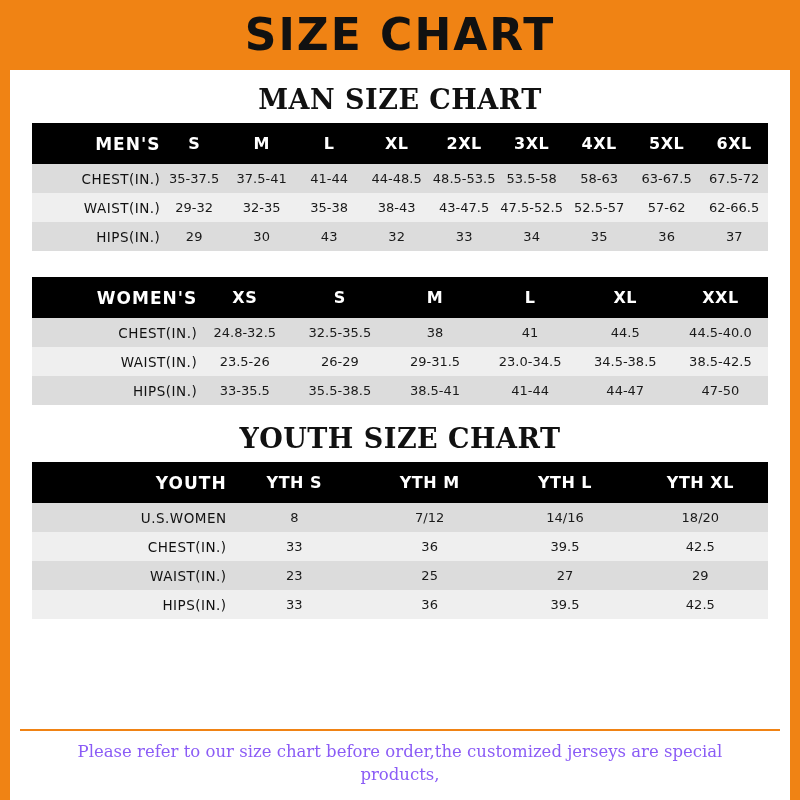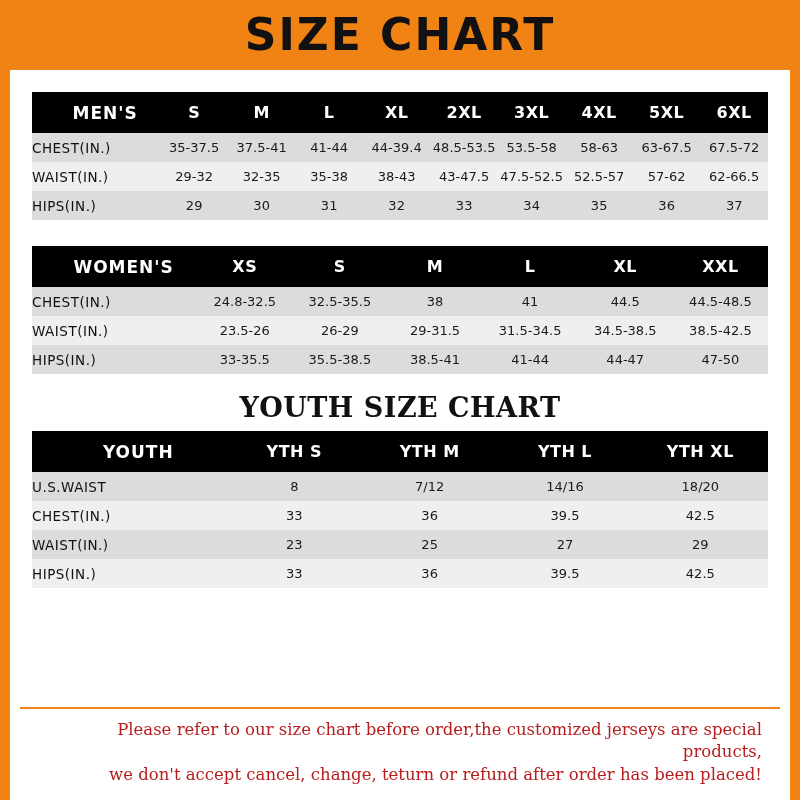--- a/index.html
+++ b/index.html
@@ -66,69 +66,70 @@
   }
   table.size-table thead th {
     background: #000000;
     color: #ffffff;
     font-weight: bold;
     font-size: 16px;
     height: 41px;
     letter-spacing: 0.5px;
   }
   table.size-table thead th.corner {
-    text-align: center;
+    text-align: right;
     padding-left: 18px;
     font-size: 17px;
     letter-spacing: 1px;
   }
   table.size-table tbody tr.odd td {
     background: #dcdcdc;
   }
   table.size-table tbody tr.even td {
     background: #efefef;
   }
   table.size-table tbody td.rowhead {
     font-size: 13.5px;
     letter-spacing: 0.5px;
     color: #111111;
-    text-align: left;
+    text-align: right;
   }
   .footer-note {
     position: absolute;
     left: 10px;
     right: 10px;
     bottom: 0;
     padding: 10px 18px 14px 18px;
     border-top: 2px solid #f08314;
     box-sizing: border-box;
   }
   .footer-note p {
     margin: 0;
-    color: #b91c1c;
+    color: #8b5cf6;
     font-family: "DejaVu Serif", serif;
     font-size: 16.5px;
     line-height: 1.35;
-    text-align: right;
+    text-align: center;
   }
   .gap-sm { height: 14px; }
   .gap-xs { height: 8px; }
   .gap-md { height: 18px; }
 </style>
 </head>
 <body>
 
 <div class="page">
 
   <div class="banner">
     <div class="banner-title">SIZE CHART</div>
   </div>
 
   <div class="gap-sm"></div>
 
+  <div class="section-title">MAN SIZE CHART</div>
   <div class="gap-xs"></div>
   <div class="chart-wrap">
     <table class="size-table">
       <thead>
         <tr>
           <th class="corner" style="width:15%">MEN'S</th>
           <th>S</th>
           <th>M</th>
           <th>L</th>
           <th>XL</th>
@@ -138,21 +139,21 @@
           <th>5XL</th>
           <th>6XL</th>
         </tr>
       </thead>
       <tbody>
         <tr class="odd">
           <td class="rowhead">CHEST(IN.)</td>
           <td>35-37.5</td>
           <td>37.5-41</td>
           <td>41-44</td>
-          <td>44-39.4</td>
+          <td>44-48.5</td>
           <td>48.5-53.5</td>
           <td>53.5-58</td>
           <td>58-63</td>
           <td>63-67.5</td>
           <td>67.5-72</td>
         </tr>
         <tr class="even">
           <td class="rowhead">WAIST(IN.)</td>
           <td>29-32</td>
           <td>32-35</td>
@@ -161,21 +162,21 @@
           <td>43-47.5</td>
           <td>47.5-52.5</td>
           <td>52.5-57</td>
           <td>57-62</td>
           <td>62-66.5</td>
         </tr>
         <tr class="odd">
           <td class="rowhead">HIPS(IN.)</td>
           <td>29</td>
           <td>30</td>
-          <td>31</td>
+          <td>43</td>
           <td>32</td>
           <td>33</td>
           <td>34</td>
           <td>35</td>
           <td>36</td>
           <td>37</td>
         </tr>
       </tbody>
     </table>
   </div>
@@ -197,28 +198,28 @@
         </tr>
       </thead>
       <tbody>
         <tr class="odd">
           <td class="rowhead">CHEST(IN.)</td>
           <td>24.8-32.5</td>
           <td>32.5-35.5</td>
           <td>38</td>
           <td>41</td>
           <td>44.5</td>
-          <td>44.5-48.5</td>
+          <td>44.5-40.0</td>
         </tr>
         <tr class="even">
           <td class="rowhead">WAIST(IN.)</td>
           <td>23.5-26</td>
           <td>26-29</td>
           <td>29-31.5</td>
-          <td>31.5-34.5</td>
+          <td>23.0-34.5</td>
           <td>34.5-38.5</td>
           <td>38.5-42.5</td>
         </tr>
         <tr class="odd">
           <td class="rowhead">HIPS(IN.)</td>
           <td>33-35.5</td>
           <td>35.5-38.5</td>
           <td>38.5-41</td>
           <td>41-44</td>
           <td>44-47</td>
@@ -238,21 +239,21 @@
         <tr>
           <th class="corner" style="width:24%">YOUTH</th>
           <th>YTH S</th>
           <th>YTH M</th>
           <th>YTH L</th>
           <th>YTH XL</th>
         </tr>
       </thead>
       <tbody>
         <tr class="odd">
-          <td class="rowhead">U.S.WAIST</td>
+          <td class="rowhead">U.S.WOMEN</td>
           <td>8</td>
           <td>7/12</td>
           <td>14/16</td>
           <td>18/20</td>
         </tr>
         <tr class="even">
           <td class="rowhead">CHEST(IN.)</td>
           <td>33</td>
           <td>36</td>
           <td>39.5</td>
@@ -271,16 +272,15 @@
           <td>36</td>
           <td>39.5</td>
           <td>42.5</td>
         </tr>
       </tbody>
     </table>
   </div>
 
   <div class="footer-note">
     <p>Please refer to our size chart before order,the customized jerseys are special products,</p>
-    <p>we don't accept cancel, change, teturn or refund after order has been placed!</p>
   </div>
 
 </div>
 
 </body></html>

